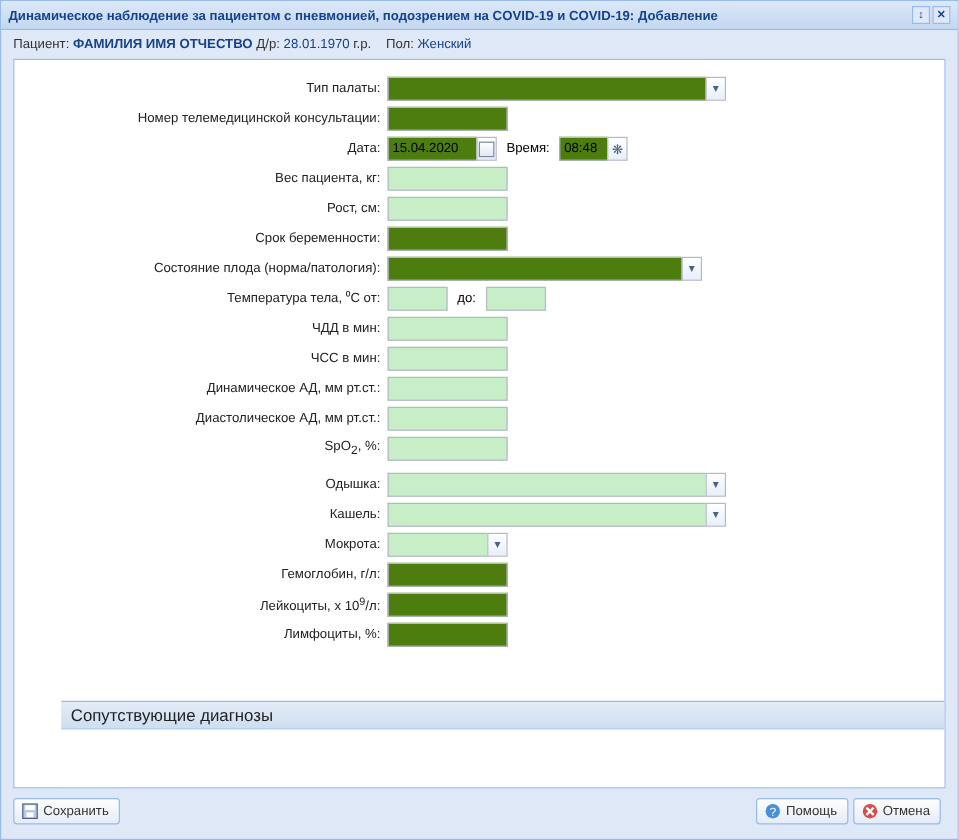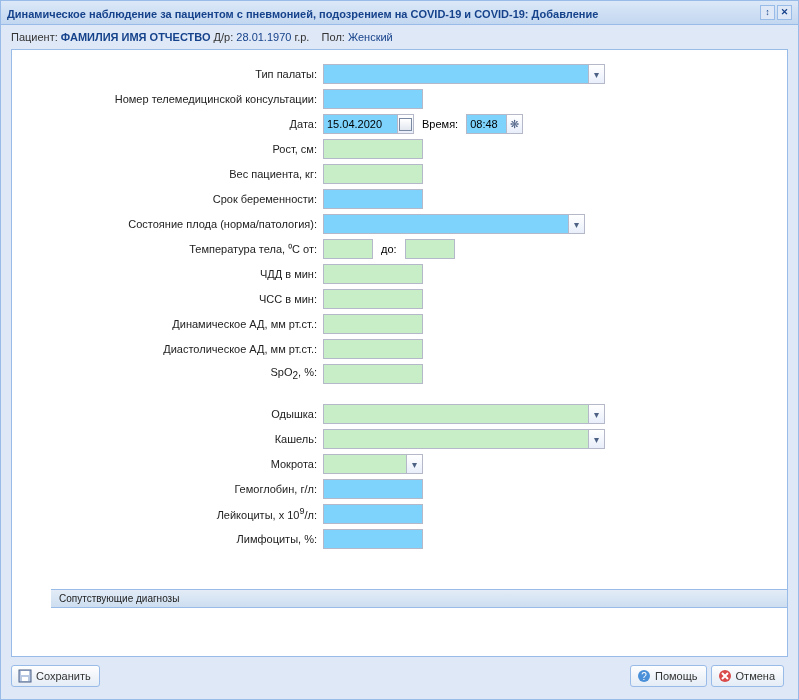--- a/index.html
+++ b/index.html
@@ -75,21 +75,21 @@
     color: #222;
     line-height: 1.15;
   }
   .sub { font-size: 10px; }
   .sup { font-size: 9px; vertical-align: super; }
   input.txt, .combo-wrap input {
     font: 11px tahoma, arial, sans-serif;
     height: 20px;
     padding: 2px 3px;
     border: 1px solid #b5b8c8;
-    background: #7dd3fc;
+    background: #4d7c0f;
   }
   input.green, .combo-wrap.green input { background: #c7eec7; }
   .combo-wrap {
     display: inline-flex;
     align-items: stretch;
   }
   .combo-wrap input {
     border-right: none;
   }
   .trigger {
@@ -113,21 +113,21 @@
   .trigger.clock{
     font-size:11px;
   }
   .secrow .tolabel { padding: 0 8px; }
   .panel-header {
     background: linear-gradient(#e3ecf7,#cddef0);
     border-top:1px solid #99bbe8;
     border-bottom:1px solid #99bbe8;
     padding: 3px 8px;
     color:#222;
-    font-size:10px;
+    font-size:14px;
   }
   .panel-body {
     background:#fff;
     height: 48px;
   }
   .bottom-bar {
     margin: 0 10px 8px 10px;
     display:flex;
     align-items:center;
     padding: 4px 0;
@@ -195,26 +195,26 @@
           <div class="trigger date"></div>
         </div>
         <span class="tolabel">Время:</span>
         <div class="combo-wrap">
           <input style="width: 40px;" value="08:48">
           <div class="trigger clock">❋</div>
         </div>
       </div>
 
       <div class="row">
+        <div class="label">Вес пациента, кг:</div>
+        <input class="txt green" style="width: 100px;" value="">
+      </div>
+
+      <div class="row">
         <div class="label">Рост, см:</div>
-        <input class="txt green" style="width: 100px;" value="">
-      </div>
-
-      <div class="row">
-        <div class="label">Вес пациента, кг:</div>
         <input class="txt green" style="width: 100px;" value="">
       </div>
 
       <div class="row">
         <div class="label">Срок беременности:</div>
         <input class="txt" style="width: 100px;" value="">
       </div>
 
       <div class="row">
         <div class="label">Состояние плода (норма/патология):</div>
@@ -251,21 +251,21 @@
         <input class="txt green" style="width: 100px;" value="">
       </div>
 
       <div class="row">
         <div class="label">
           <span>SpO</span><span class="sub" style="vertical-align:sub">2</span><span>, %:</span>
         </div>
         <input class="txt green" style="width: 100px;" value="">
       </div>
 
-      <div class="row" style="margin-top:20px">
+      <div class="row" style="margin-top:10px">
         <div class="label">Одышка:</div>
         <div class="combo-wrap green">
           <input style="width: 265px;" value="">
           <div class="trigger">▾</div>
         </div>
       </div>
 
       <div class="row">
         <div class="label">Кашель:</div>
         <div class="combo-wrap green">

